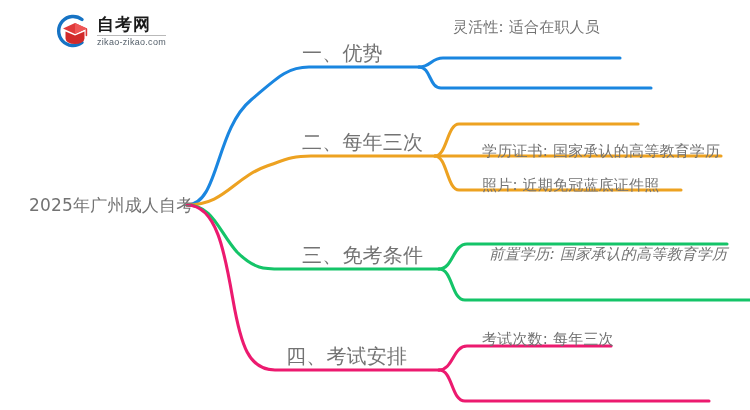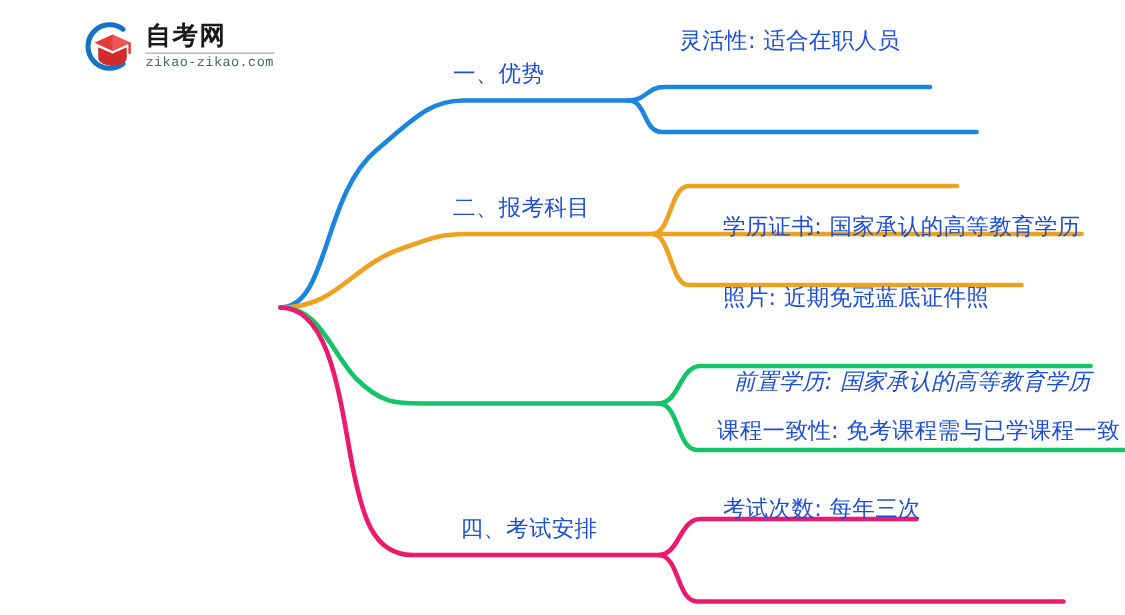--- a/index.html
+++ b/index.html
@@ -15,40 +15,40 @@
   
   .logo{position:absolute;left:30px;top:12px;display:flex;align-items:center;gap:6px;}
   .logo-mark{position:relative;width:42px;height:38px;flex:0 0 auto;}
   .logo-text{display:flex;flex-direction:column;justify-content:center;line-height:1;}
   .logo-title{
     font-family:"DejaVu Sans","Liberation Sans",sans-serif;
     font-size:17px;font-weight:bold;color:#1a1a1a;letter-spacing:1px;
     padding-bottom:2px;border-bottom:1px solid #b9b9b9;
   }
   .logo-sub{
-    font-family:Liberation Mono, monospace;
+    font-family:Liberation Sans, sans-serif;
     font-size:9px;color:#55606b;letter-spacing:.3px;padding-top:2px;
   }
 
   
   svg.map{position:absolute;left:0;top:0;width:750px;height:410px;overflow:visible;}
   svg.map path{fill:none;stroke-linecap:round;stroke-linejoin:round;}
 
   
   .node{
     position:absolute;
     font-family:"DejaVu Sans","Liberation Sans",sans-serif;
-    color:#1d4ed8;
+    color:#737373;
     white-space:nowrap;
   }
   .root-node{
     left:10px;top:194px;
     font-size:17px;letter-spacing:.2px;
   }
-  .branch-node{font-size:15px;letter-spacing:.2px;}
+  .branch-node{font-size:20px;letter-spacing:.2px;}
   .leaf-node{font-size:15px;letter-spacing:.2px;}
 </style>
 </head>
 <body>
 
 <div id="stage">
 
   <div class="logo">
     <div class="logo-mark">
       <svg width="42" height="38" viewBox="0 0 42 38" aria-hidden="true">
@@ -86,28 +86,29 @@
       <path d="M420,269 C434,269 432,300 446,300 L742,300" stroke="#14c468" stroke-width="3.1"></path>
     </g>
 
     <g>
       <path d="M168,205 C198,205 206,254 214,300 C222,346 230,370 256,370 L420,370" stroke="#ec1a6f" stroke-width="3.1"></path>
       <path d="M420,370 C434,370 434,346 448,346 L592,346" stroke="#ec1a6f" stroke-width="3.1"></path>
       <path d="M420,370 C434,370 432,401 446,401 L690,401" stroke="#ec1a6f" stroke-width="3.1"></path>
     </g>
   </svg>
 
+  <div class="node root-node">2025年广州成人自考</div>
 
   <div class="node branch-node" style="left:283px;top:40px;">一、优势</div>
-  <div class="node branch-node" style="left:283px;top:129px;">二、报考科目</div>
-  <div class="node branch-node" style="left:288px;top:343px;">四、考试安排</div>
+  <div class="node branch-node" style="left:283px;top:129px;">二、每年三次</div>
+  <div class="node branch-node" style="left:283px;top:242px;">三、免考条件</div>
+  <div class="node branch-node" style="left:267px;top:343px;">四、考试安排</div>
 
   <div class="node leaf-node" style="left:434px;top:18px;">灵活性: 适合在职人员</div>
 
   <div class="node leaf-node" style="left:463px;top:142px;">学历证书: 国家承认的高等教育学历</div>
-  <div class="node leaf-node" style="left:463px;top:189px;">照片: 近期免冠蓝底证件照</div>
+  <div class="node leaf-node" style="left:463px;top:176px;">照片: 近期免冠蓝底证件照</div>
 
   <div class="node leaf-node" style="left:470px;top:245px;font-style:italic;">前置学历: 国家承认的高等教育学历</div>
-  <div class="node leaf-node" style="left:459px;top:278px;">课程一致性: 免考课程需与已学课程一致</div>
 
   <div class="node leaf-node" style="left:463px;top:330px;">考试次数: 每年三次</div>
 
 </div>
 
 </body></html>

